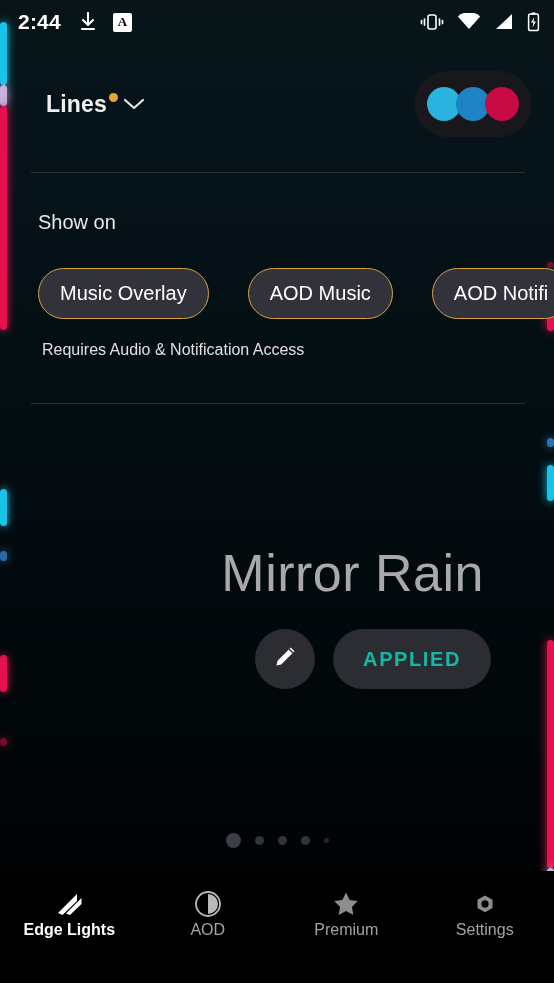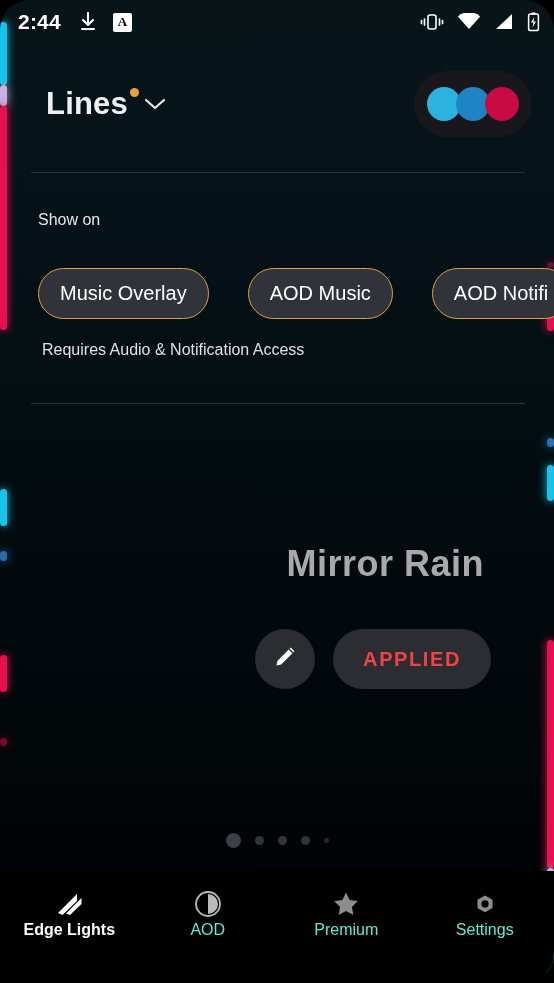--- a/index.html
+++ b/index.html
@@ -25,21 +25,20 @@
     background: linear-gradient(180deg,
                 #081418 0%,
                 #06141a 12%,
                 #041015 30%,
                 #030c10 48%,
                 #02090c 62%,
                 #010608 78%,
                 #000305 88%,
                 #000000 100%);
     overflow: hidden;
-    border-radius: 30px;
   }
 
   
   .edge-strip {
     position: absolute;
     width: 7px;
     border-radius: 4px;
   }
   .edge-left  { left: 0px; }
   .edge-right { right: 0px; }
@@ -97,21 +96,21 @@
     z-index: 5;
   }
   #preset-selector {
     display: flex;
     align-items: center;
     gap: 16px;
     cursor: pointer;
   }
   #preset-name-wrap { position: relative; }
   #preset-name {
-    font-size: 31px;
+    font-size: 23px;
     font-weight: 700;
     color: #f0f0f0;
     letter-spacing: 0.2px;
   }
   #preset-badge-dot {
     position: absolute;
     top: 2px; right: -11px;
     width: 9px; height: 9px;
     border-radius: 50%;
     background: #e8a13a;
@@ -142,21 +141,21 @@
     height: 1px;
     background: #2a3236;
   }
   #divider-top    { top: 172px; }
   #divider-bottom { top: 403px; }
 
   
   #show-on-label {
     position: absolute;
     top: 211px; left: 38px;
-    font-size: 16px;
+    font-size: 20px;
     color: #e8e8e8;
     font-weight: 400;
     z-index: 4;
   }
 
   #chip-row {
     position: absolute;
     top: 268px; left: 38px;
     display: flex;
     gap: 39px;
@@ -183,22 +182,22 @@
     top: 341px; left: 42px;
     font-size: 16px;
     color: #e0e0e0;
     z-index: 4;
   }
 
   
   #theme-title {
     position: absolute;
     top: 543px; right: 70px;
-    font-size: 36px;
-    font-weight: 700;
+    font-size: 52px;
+    font-weight: 400;
     color: #a9a9ab;
     letter-spacing: 0.5px;
     z-index: 4;
   }
 
   #theme-actions {
     position: absolute;
     top: 629px; right: 63px;
     display: flex;
     align-items: center;
@@ -211,21 +210,21 @@
     background: #2c2c33;
     display: flex;
     align-items: center;
     justify-content: center;
     cursor: pointer;
   }
   #applied-button {
     height: 60px;
     border-radius: 30px;
     background: #2c2c33;
-    color: #ef4444;
+    color: #14b8a6;
     font-size: 20px;
     font-weight: 700;
     letter-spacing: 1.6px;
     display: flex;
     align-items: center;
     justify-content: center;
     padding: 0 30px;
     cursor: pointer;
   }
 
@@ -256,21 +255,21 @@
     flex: 1;
     display: flex;
     flex-direction: column;
     align-items: center;
     gap: 2px;
     cursor: pointer;
   }
   .nav-icon { display:block; height:30px; }
   .nav-label {
     font-size: 16px;
-    color: #5eead4;
+    color: #a3a3a3;
   }
   .nav-item.active .nav-label {
     color: #ffffff;
     font-weight: 700;
   }
 </style>
 </head>
 <body>
 
 <div id="phone">

